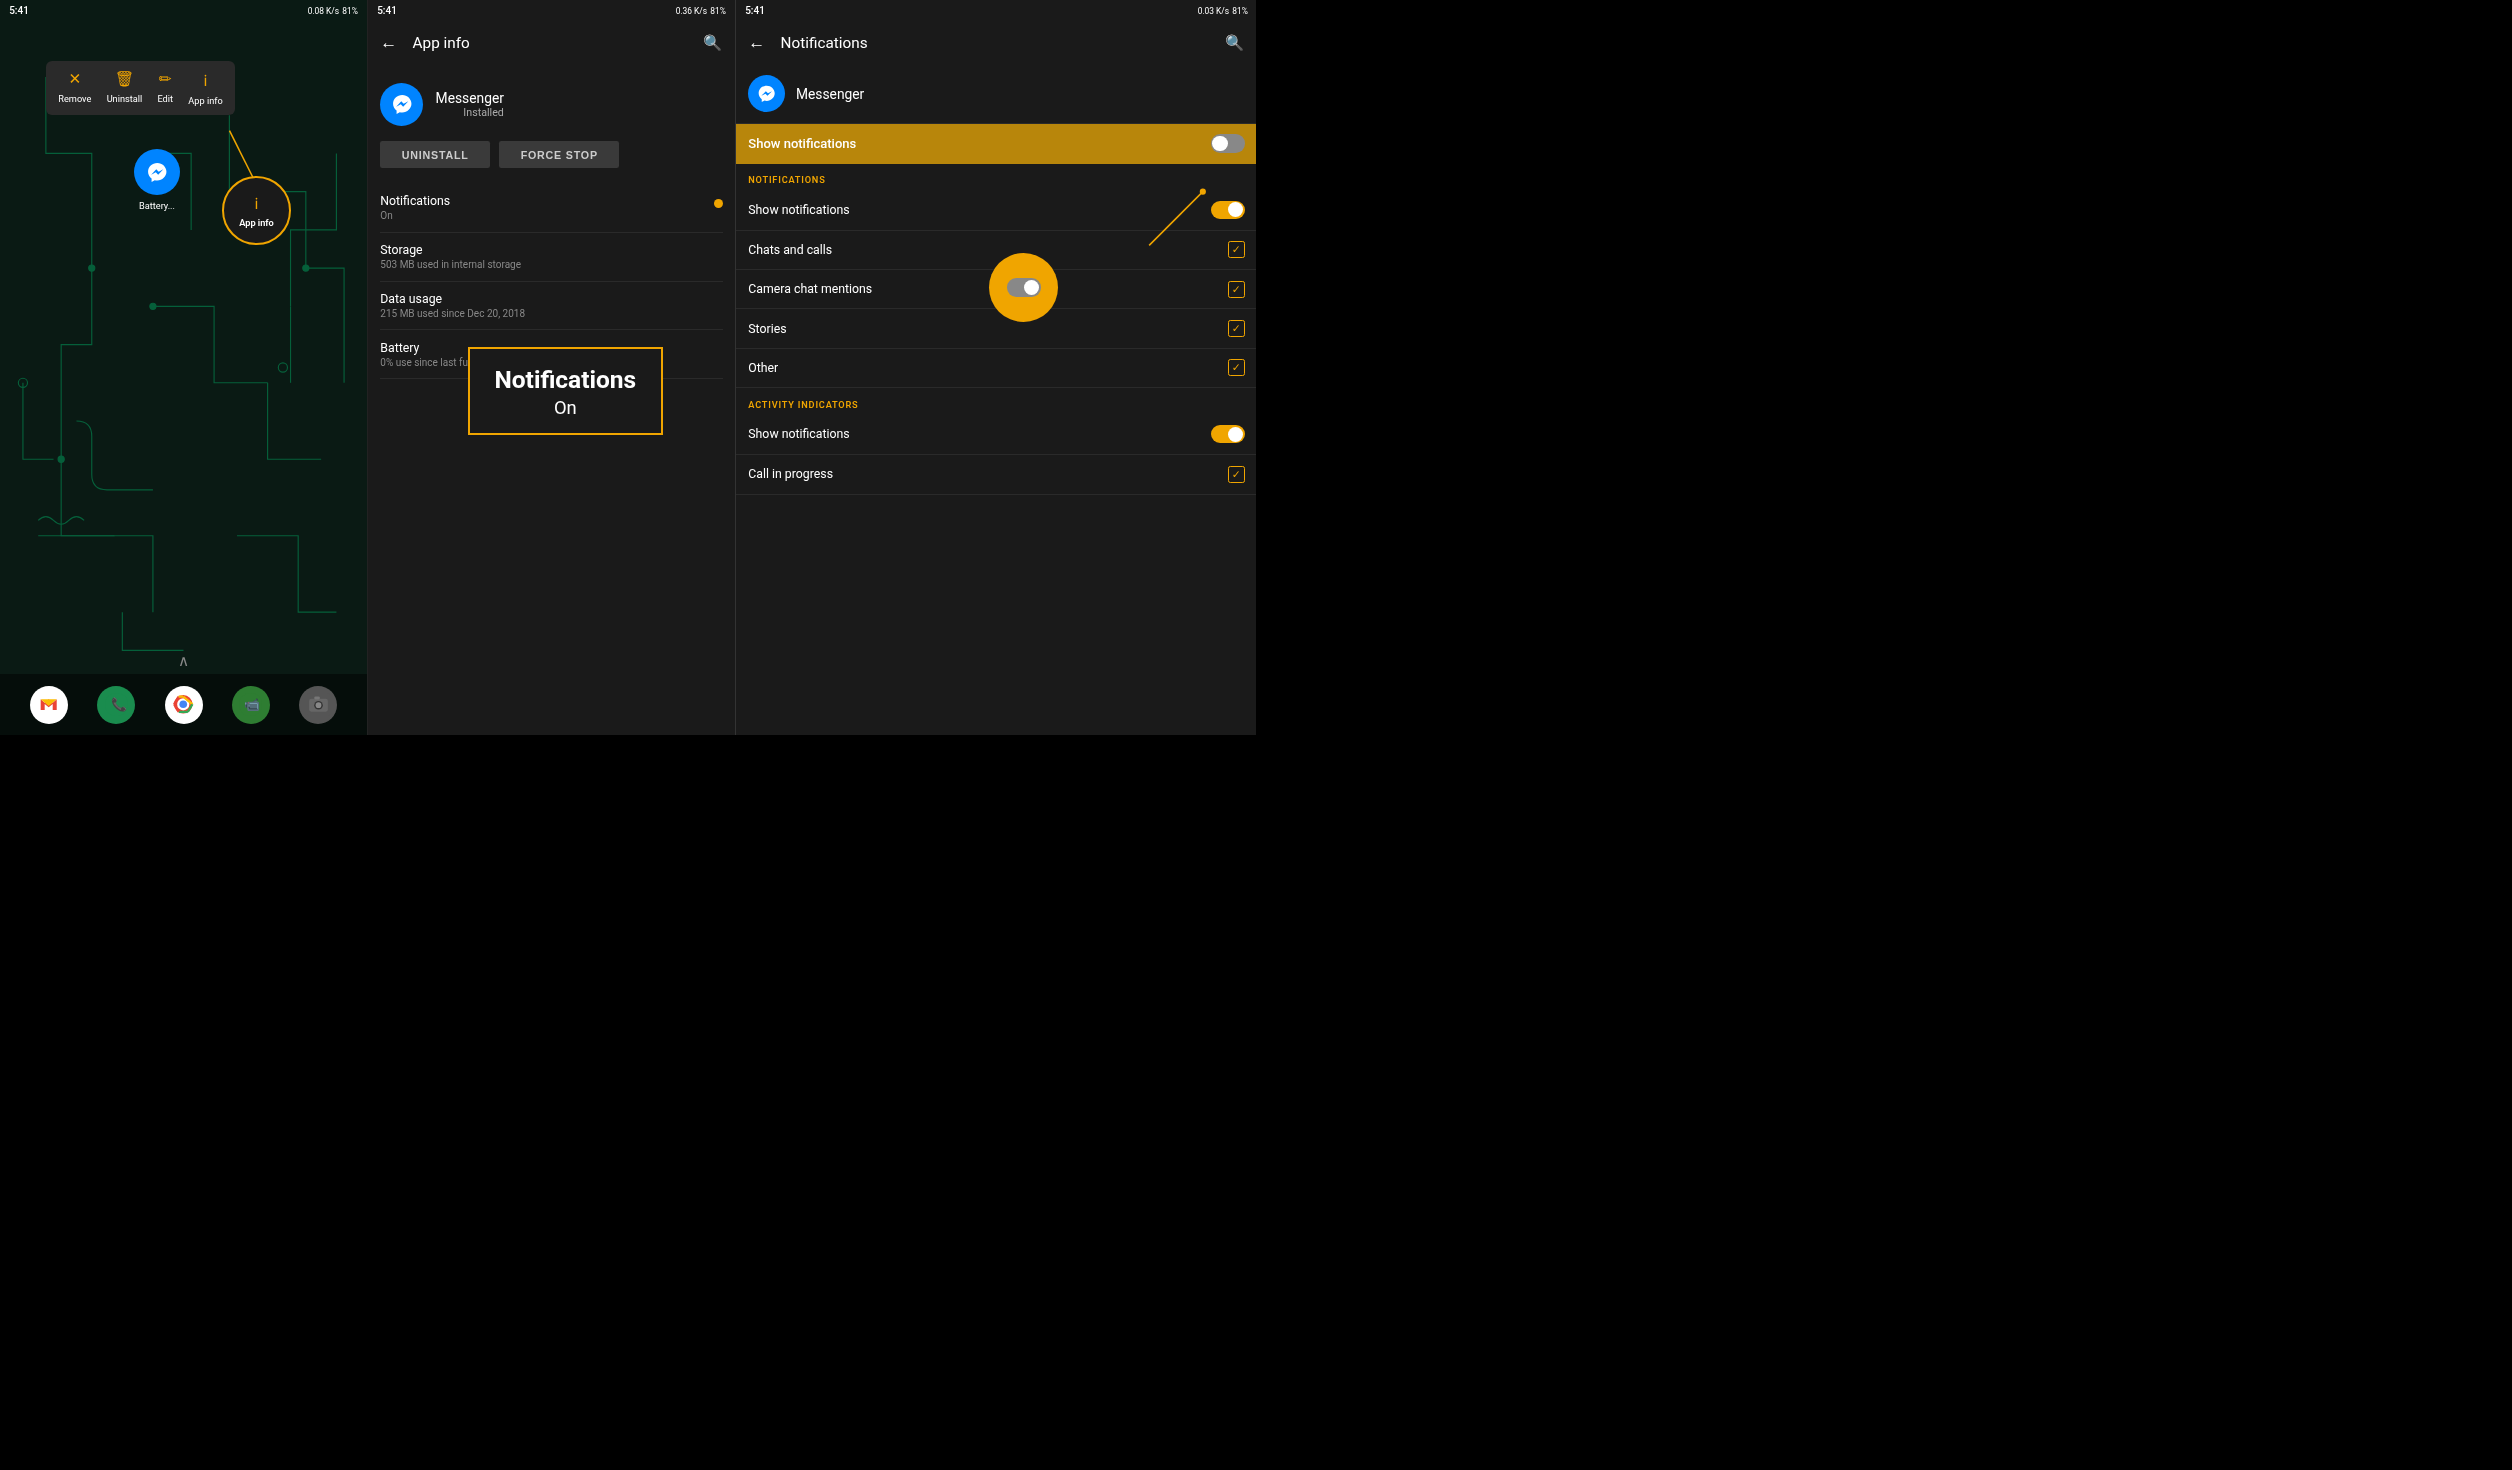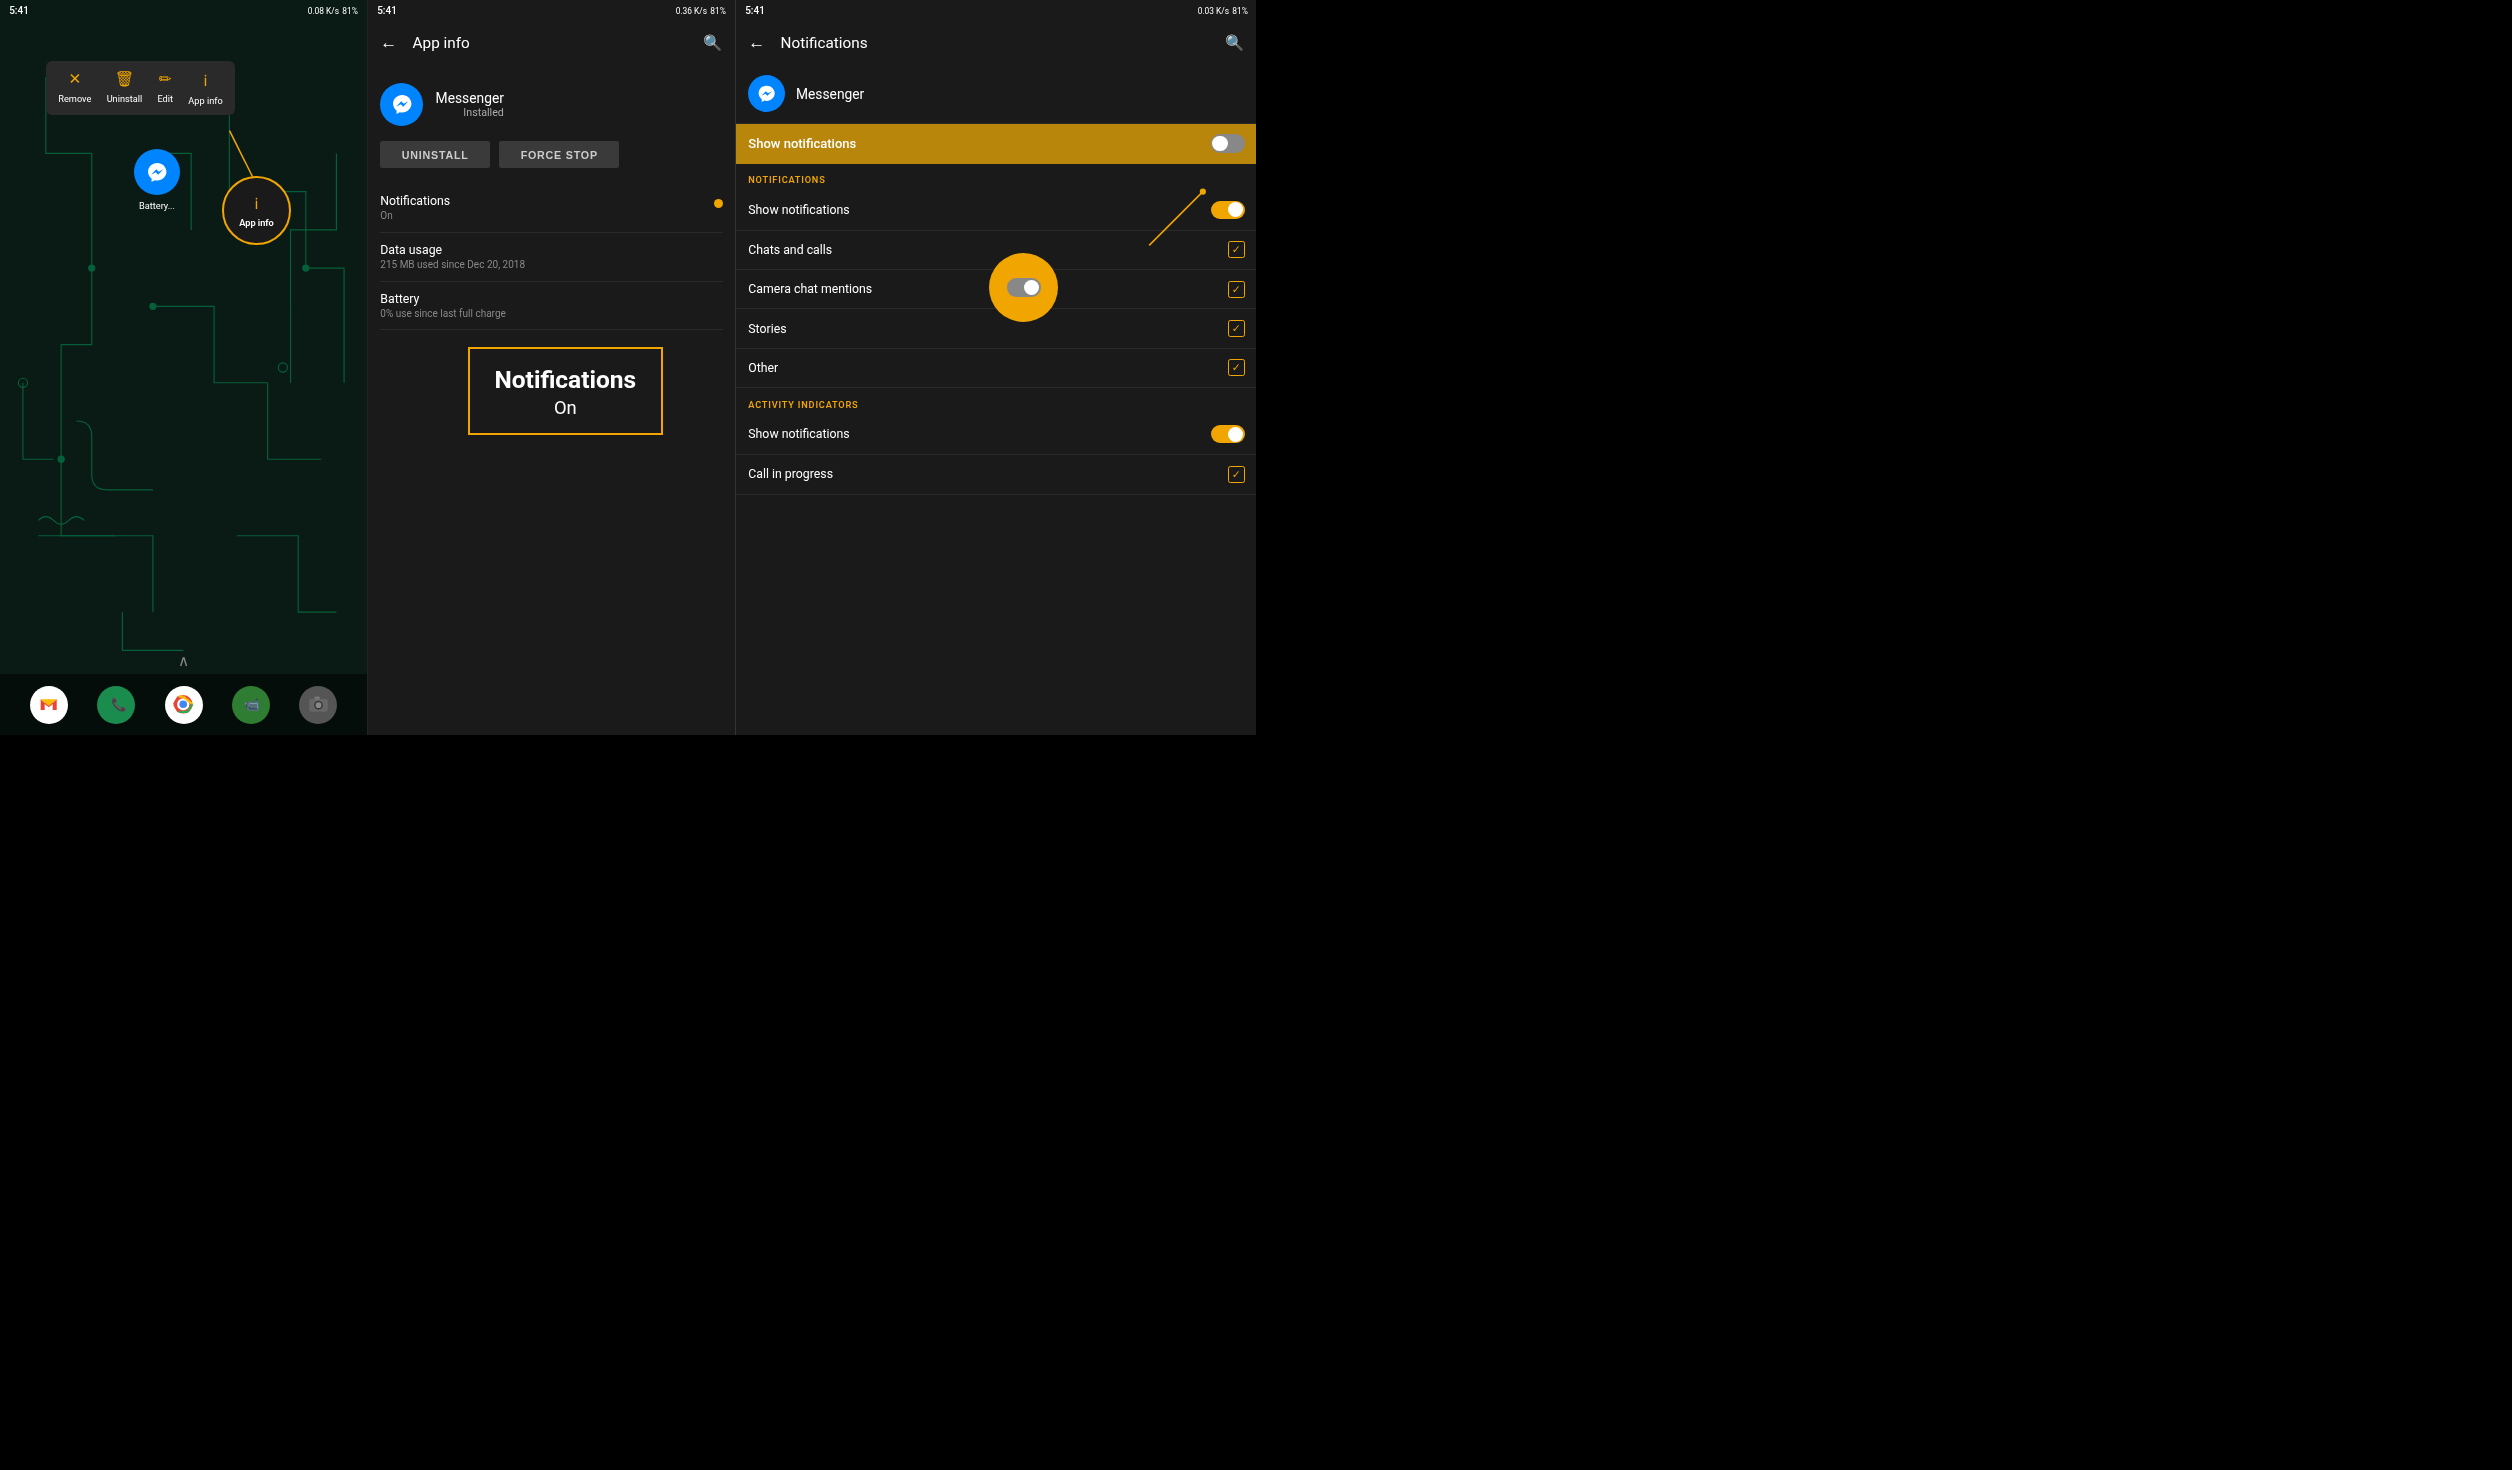--- a/index.html
+++ b/index.html
@@ -583,20 +583,24 @@
 
     <div class="info-row notifications-row" style="position:relative;">
       <div style="flex:1;">
         <div class="row-title">Notifications</div>
         <div class="row-sub">On</div>
       </div>
       <div style="width:9.2px;height:9.2px;background:#f0a500;border-radius:50%;margin-top:4.6px;"></div>
     </div>
 
 
+    <div class="info-row">
+      <div class="row-title">Storage</div>
+      <div class="row-sub">503 MB used in internal storage</div>
+    </div>
 
     <div class="info-row">
       <div class="row-title">Data usage</div>
       <div class="row-sub">215 MB used since Dec 20, 2018</div>
     </div>
 
     <div class="info-row">
       <div class="row-title">Battery</div>
       <div class="row-sub">0% use since last full charge</div>
     </div>

